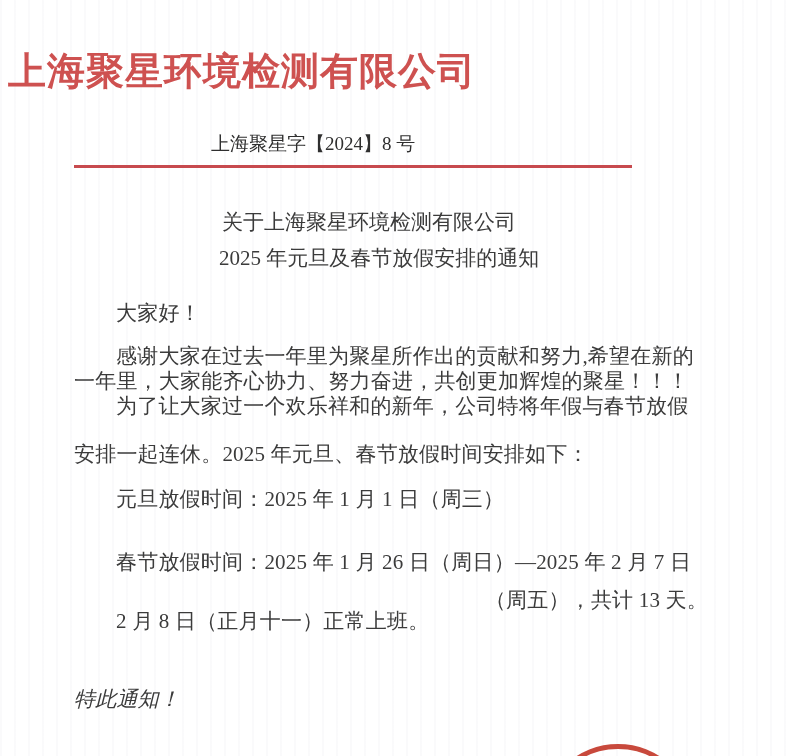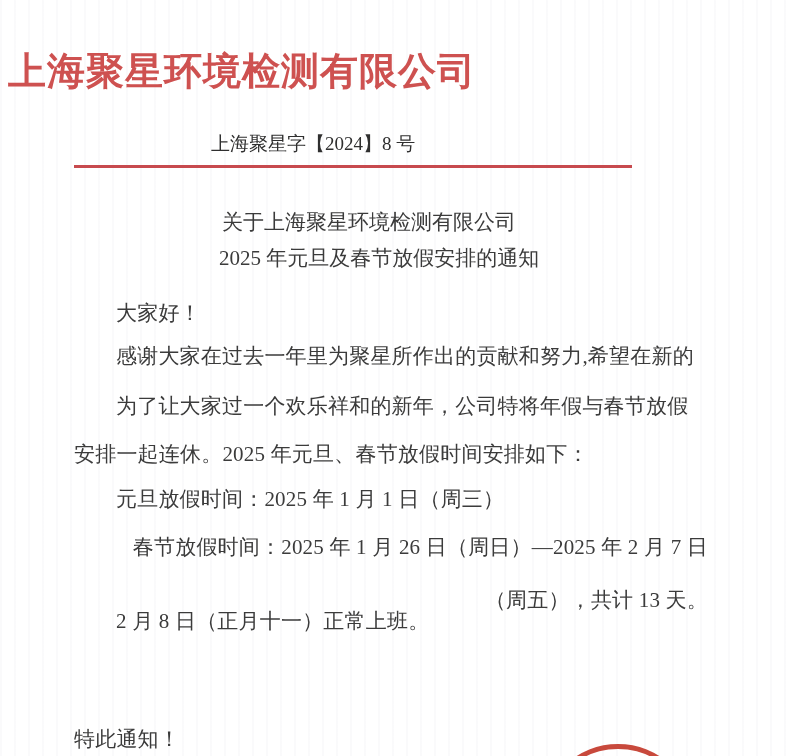--- a/index.html
+++ b/index.html
@@ -71,26 +71,26 @@
   }
   .ind { text-indent: 2em; }
 
   .l-salutation  { top: 277px; }
   .l-greeting    { top: 301px; }
   .l-thanks-1    { top: 344px; }
   .l-thanks-2    { top: 369px; }
   .l-plan-1      { top: 394px; }
   .l-plan-2      { top: 442px; }
   .l-newyear     { top: 487px; }
-  .l-spring-1    { top: 535px; text-align: right; }
+  .l-spring-1    { top: 550px; }
   .l-spring-2    { top: 588px; text-align: right; }
   .l-backtowork  { top: 609px; }
   .l-wishes-1    { top: 657px; }
   .l-wishes-2    { top: 684px; }
-  .l-closing     { top: 727px; }
+  .l-closing     { top: 687px; font-style: italic; }
 
   .seal {
     position: absolute;
     left: 540px;
     top: 744px;
     width: 156px;
     height: 156px;
     border: 5px solid var(--stamp-red, #c43a2c);
     border-radius: 50%;
     box-sizing: border-box;
@@ -111,20 +111,21 @@
 
   <div class="subject-1">关于上海聚星环境检测有限公司</div>
 
   <div class="subject-2">2025 年元旦及春节放假安排的通知</div>
 
 
   <div class="body-line l-thanks-1 ind">感谢大家在过去一年里为聚星所作出的贡献和努力,希望在新的</div>
 
   <div class="body-line l-greeting ind">大家好！</div>
 
+  <div class="body-line l-thanks-2">一年里，大家能齐心协力、努力奋进，共创更加辉煌的聚星！！！</div>
 
   <div class="body-line l-plan-1 ind">为了让大家过一个欢乐祥和的新年，公司特将年假与春节放假</div>
 
   <div class="body-line l-plan-2">安排一起连休。2025 年元旦、春节放假时间安排如下：</div>
 
   <div class="body-line l-newyear ind">元旦放假时间：2025 年 1 月 1 日（周三）</div>
 
   <div class="body-line l-spring-1 ind">春节放假时间：2025 年 1 月 26 日（周日）—2025 年 2 月 7 日</div>
 
   <div class="body-line l-spring-2">（周五），共计 13 天。</div>

